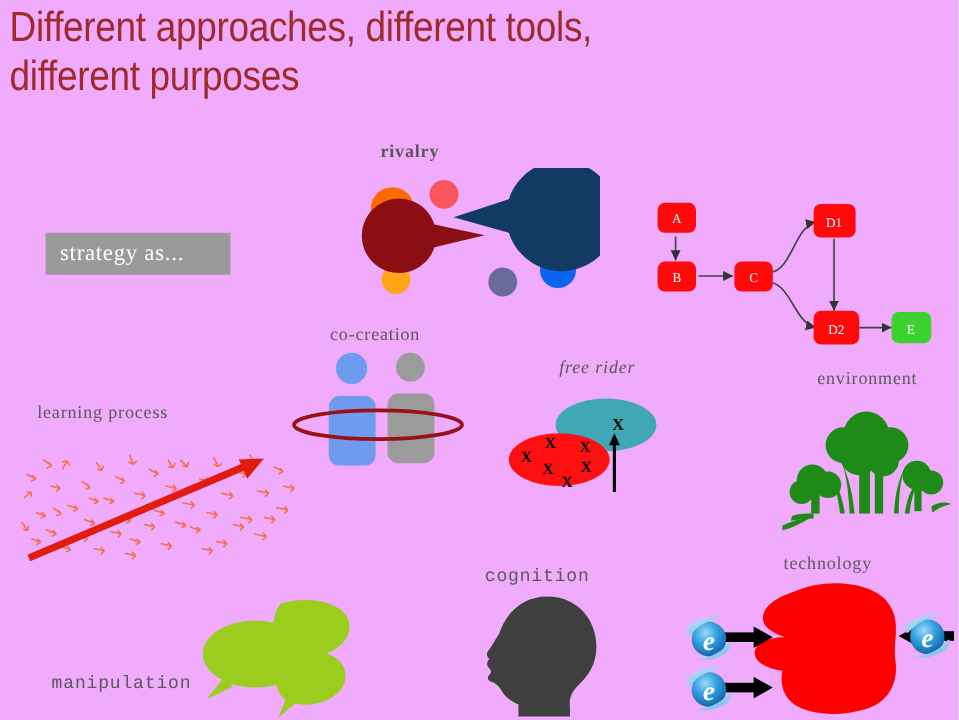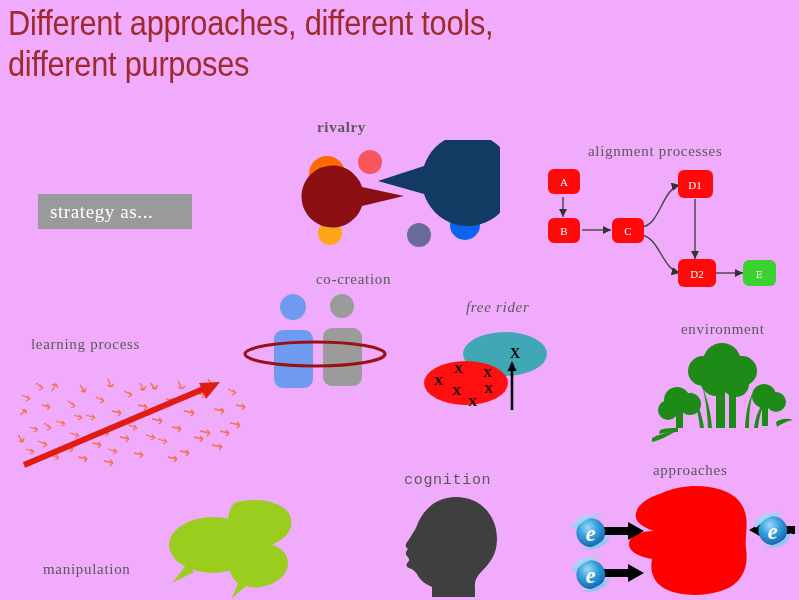--- a/index.html
+++ b/index.html
@@ -85,21 +85,20 @@
     <circle cx="30" cy="93" r="12" fill="#FFA517"></circle>
     <circle cx="168" cy="26" r="15" fill="#6E9BF5"></circle>
     <circle cx="165" cy="85" r="15" fill="#0A64F0"></circle>
     <circle cx="119" cy="95" r="12" fill="#6B6B9B"></circle>
 
     <path d="M 62 66 L 104 56 L 62 47 A 31 31 0 1 0 62 66 Z" fill="#8B0F12"></path>
 
     <path d="M 124 54 L 78 41 L 124 26 A 46 46 0 1 1 124 54 Z" fill="#123A63"></path>
   </svg>
 
-  <div class="caption" style="left:588px; top:143px;">alignment processes</div>
   <svg class="art" style="left:538px; top:165px;" width="245" height="125" viewBox="0 0 245 125">
     <defs>
       <marker id="ah" markerWidth="7" markerHeight="7" refX="6" refY="3" orient="auto">
         <path d="M0,0 L6,3 L0,6 z" fill="#333"></path>
       </marker>
     </defs>
 
     <line x1="25" y1="32" x2="25" y2="52" stroke="#444" stroke-width="1.4" marker-end="url(#ah)"></line>
     <line x1="44" y1="65" x2="73" y2="65" stroke="#444" stroke-width="1.4" marker-end="url(#ah)"></line>
     <path d="M 104 62 C 122 60, 124 24, 142 20" fill="none" stroke="#444" stroke-width="1.4" marker-end="url(#ah)"></path>
@@ -126,21 +125,21 @@
     <g>
       <rect x="140" y="94" width="38" height="28" rx="6" fill="#FF0A0A"></rect>
       <text x="159" y="113" font-family="Liberation Serif, serif" font-size="11" fill="#fff" text-anchor="middle">D2</text>
     </g>
     <g>
       <rect x="205" y="95" width="33" height="26" rx="6" fill="#3BD12E"></rect>
       <text x="221" y="113" font-family="Liberation Serif, serif" font-size="11" fill="#fff" text-anchor="middle">E</text>
     </g>
   </svg>
 
-  <div class="caption" style="left:275px; top:271px;margin-left:41px;">co-creation</div>
+  <div class="caption" style="left:275px; top:271px;">co-creation</div>
   <svg class="art" style="left:243px; top:292px;" width="145" height="105" viewBox="0 0 145 105">
     <circle cx="50" cy="15" r="13" fill="#6E9BF0"></circle>
     <rect x="31" y="38" width="39" height="58" rx="9" fill="#6E9BF0"></rect>
     <circle cx="99" cy="14" r="12" fill="#9B9B9B"></circle>
     <rect x="80" y="36" width="39" height="58" rx="9" fill="#9B9B9B"></rect>
     <ellipse cx="72" cy="62" rx="70" ry="12" fill="none" stroke="#9A1115" stroke-width="3.2"></ellipse>
   </svg>
 
   <div class="caption" style="left:466px; top:299px;font-style:italic;">free rider</div>
   <svg class="art" style="left:420px; top:325px;" width="200" height="95" viewBox="0 0 200 95">
@@ -152,21 +151,21 @@
     <g font-family="Liberation Serif, serif" font-size="13" font-weight="bold" fill="#000">
       <text x="34" y="48">X</text>
       <text x="63" y="52">X</text>
       <text x="14" y="60">X</text>
       <text x="32" y="70">X</text>
       <text x="64" y="68">X</text>
       <text x="48" y="81">X</text>
     </g>
   </svg>
 
-  <div class="caption" style="left:681px; top:321px;">environment</div>
+  <div class="caption" style="left:681px; top:308px;">environment</div>
   <svg class="art" style="left:650px; top:338px;" width="145" height="110" viewBox="0 0 145 110">
     <g fill="#1E8A18">
 
       <circle cx="72" cy="24" r="19"></circle>
       <circle cx="53" cy="33" r="15"></circle>
       <circle cx="92" cy="33" r="15"></circle>
       <circle cx="66" cy="42" r="16"></circle>
       <circle cx="86" cy="46" r="13"></circle>
       <rect x="66" y="38" width="9" height="52"></rect>
       <rect x="79" y="44" width="7" height="46"></rect>
@@ -265,34 +264,34 @@
              C 27 90, 22 86, 19 80
              C 16 76, 14 75, 11 74
              C 8 73, 8 70, 10 68
              C 12 66, 11 64, 9 62
              C 7 60, 8 57, 10 55
              C 7 53, 7 50, 10 47
              L 18 34
              C 24 16, 38 3, 58 3 Z" fill="#3F3F3F"></path>
   </svg>
 
-  <div class="caption" style="left:43px; top:561px;">manipulation</div>
+  <div class="caption" style="left:43px; top:561px;font-family:Liberation Mono, monospace;">manipulation</div>
   <svg class="art" style="left:160px; top:497px;" width="135" height="103" viewBox="0 0 135 103">
     <g fill="#9ACD1E">
 
       <path d="M74 6 C 95 -1, 128 4, 131 22 C 134 40, 112 52, 92 50 L 82 62 L 84 47 C 70 41, 62 22, 74 6 Z"></path>
 
       <path d="M82 47 C 102 41, 128 48, 128 66 C 128 84, 103 94, 86 89 L 72 101 L 78 86 C 66 78, 66 54, 82 47 Z"></path>
 
       <ellipse cx="53" cy="48" rx="44" ry="28"></ellipse>
       <path d="M28 66 L 12 86 L 34 75 Z"></path>
     </g>
   </svg>
 
-  <div class="caption" style="left:653px; top:462px;">approaches</div>
+  <div class="caption" style="left:653px; top:462px;">technology</div>
   <svg class="art" style="left:566px; top:485px;" width="233" height="115" viewBox="0 0 233 115">
     <defs>
       <radialGradient id="ieGrad" cx="40%" cy="32%" r="72%">
         <stop offset="0%" stop-color="#9FD8F7"></stop>
         <stop offset="45%" stop-color="#35A3E0"></stop>
         <stop offset="100%" stop-color="#0E5FA8"></stop>
       </radialGradient>
       <linearGradient id="ringGrad" x1="0" y1="0" x2="1" y2="1">
         <stop offset="0%" stop-color="#BFE4FA"></stop>
         <stop offset="100%" stop-color="#6FB9E8"></stop>

